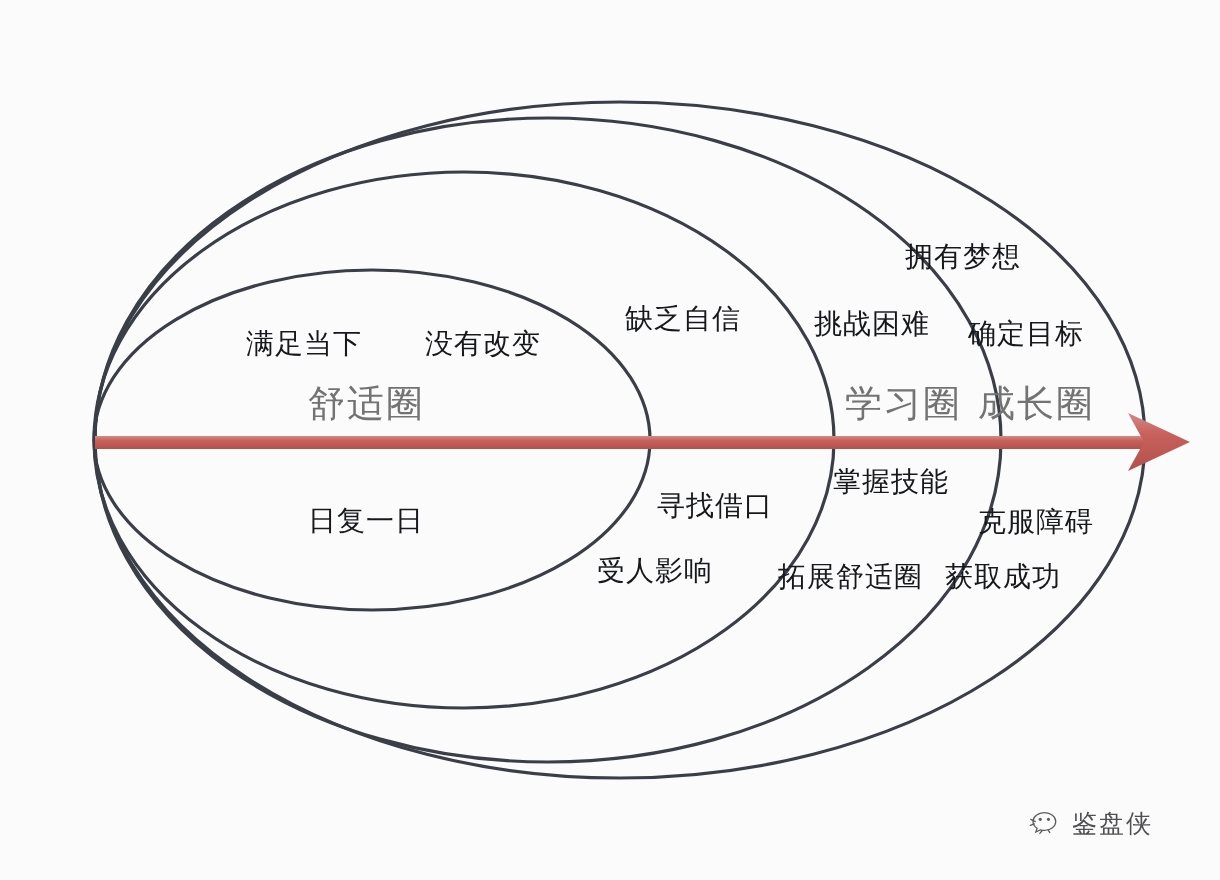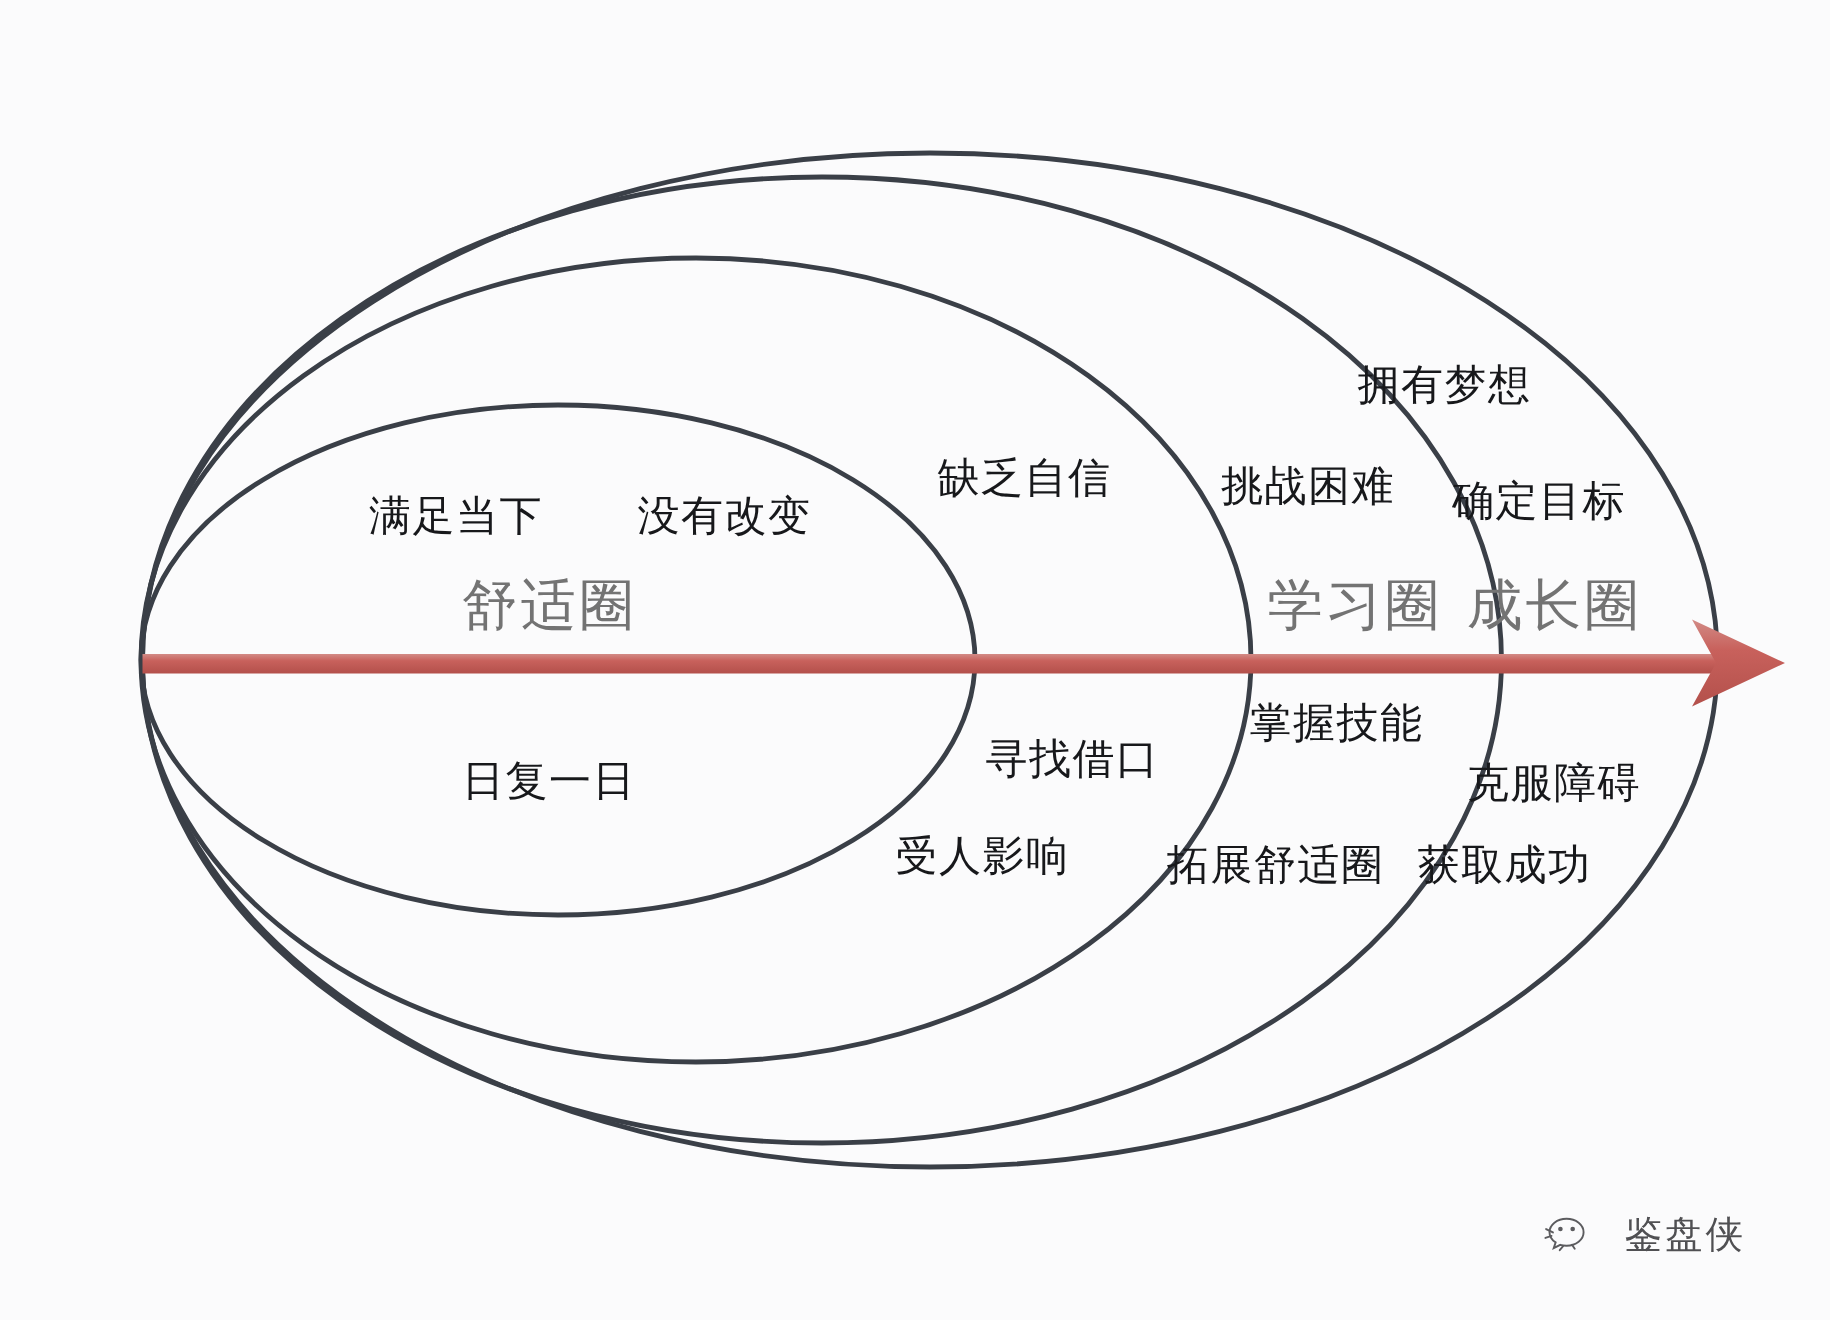--- a/index.html
+++ b/index.html
@@ -43,22 +43,22 @@
   .lbl-item {
     font-size: 28px;
     color: #17181b;
   }
   
   .watermark {
     position: absolute;
     left: 1028px;
     top: 806px;
     display: flex;
-    align-items: flex-start;
-    gap: 15px;
+    align-items: flex-end;
+    gap: 4px;
     opacity: 0.82;
   }
   .wm-logo {
     width: 40px;
     height: 34px;
     display: block;
   }
   .wm-text {
     font-size: 25px;
     color: #2b2b2e;

